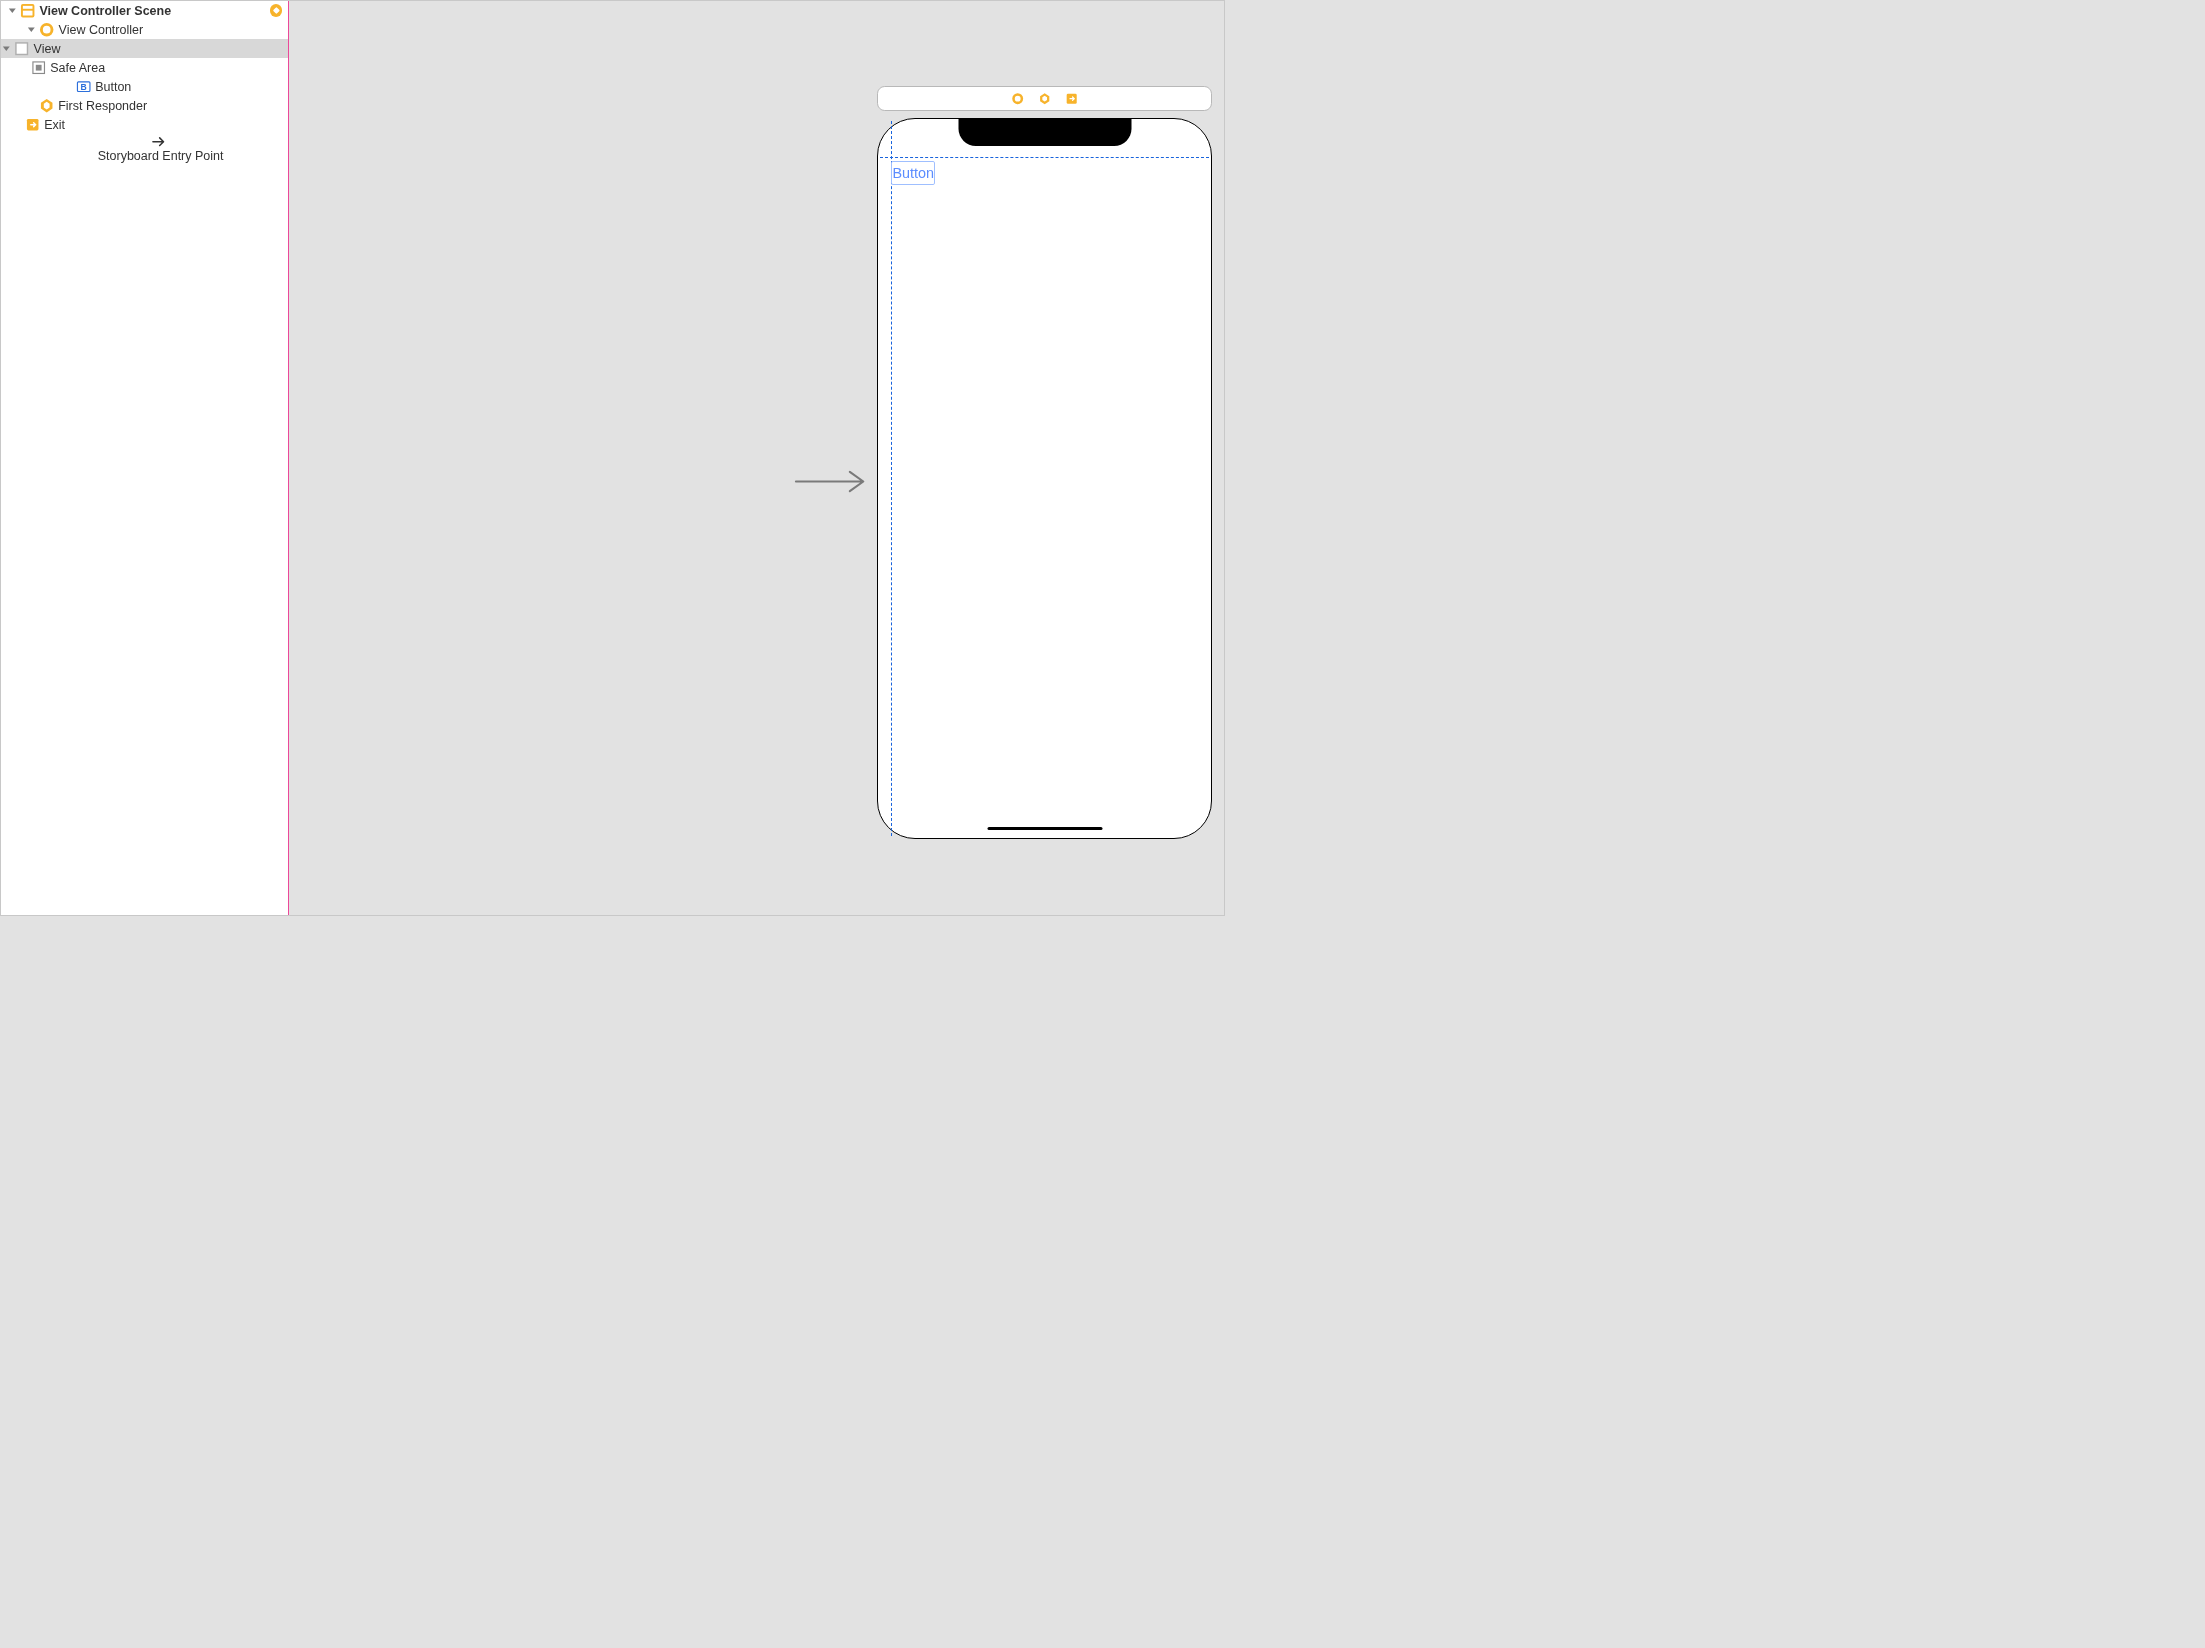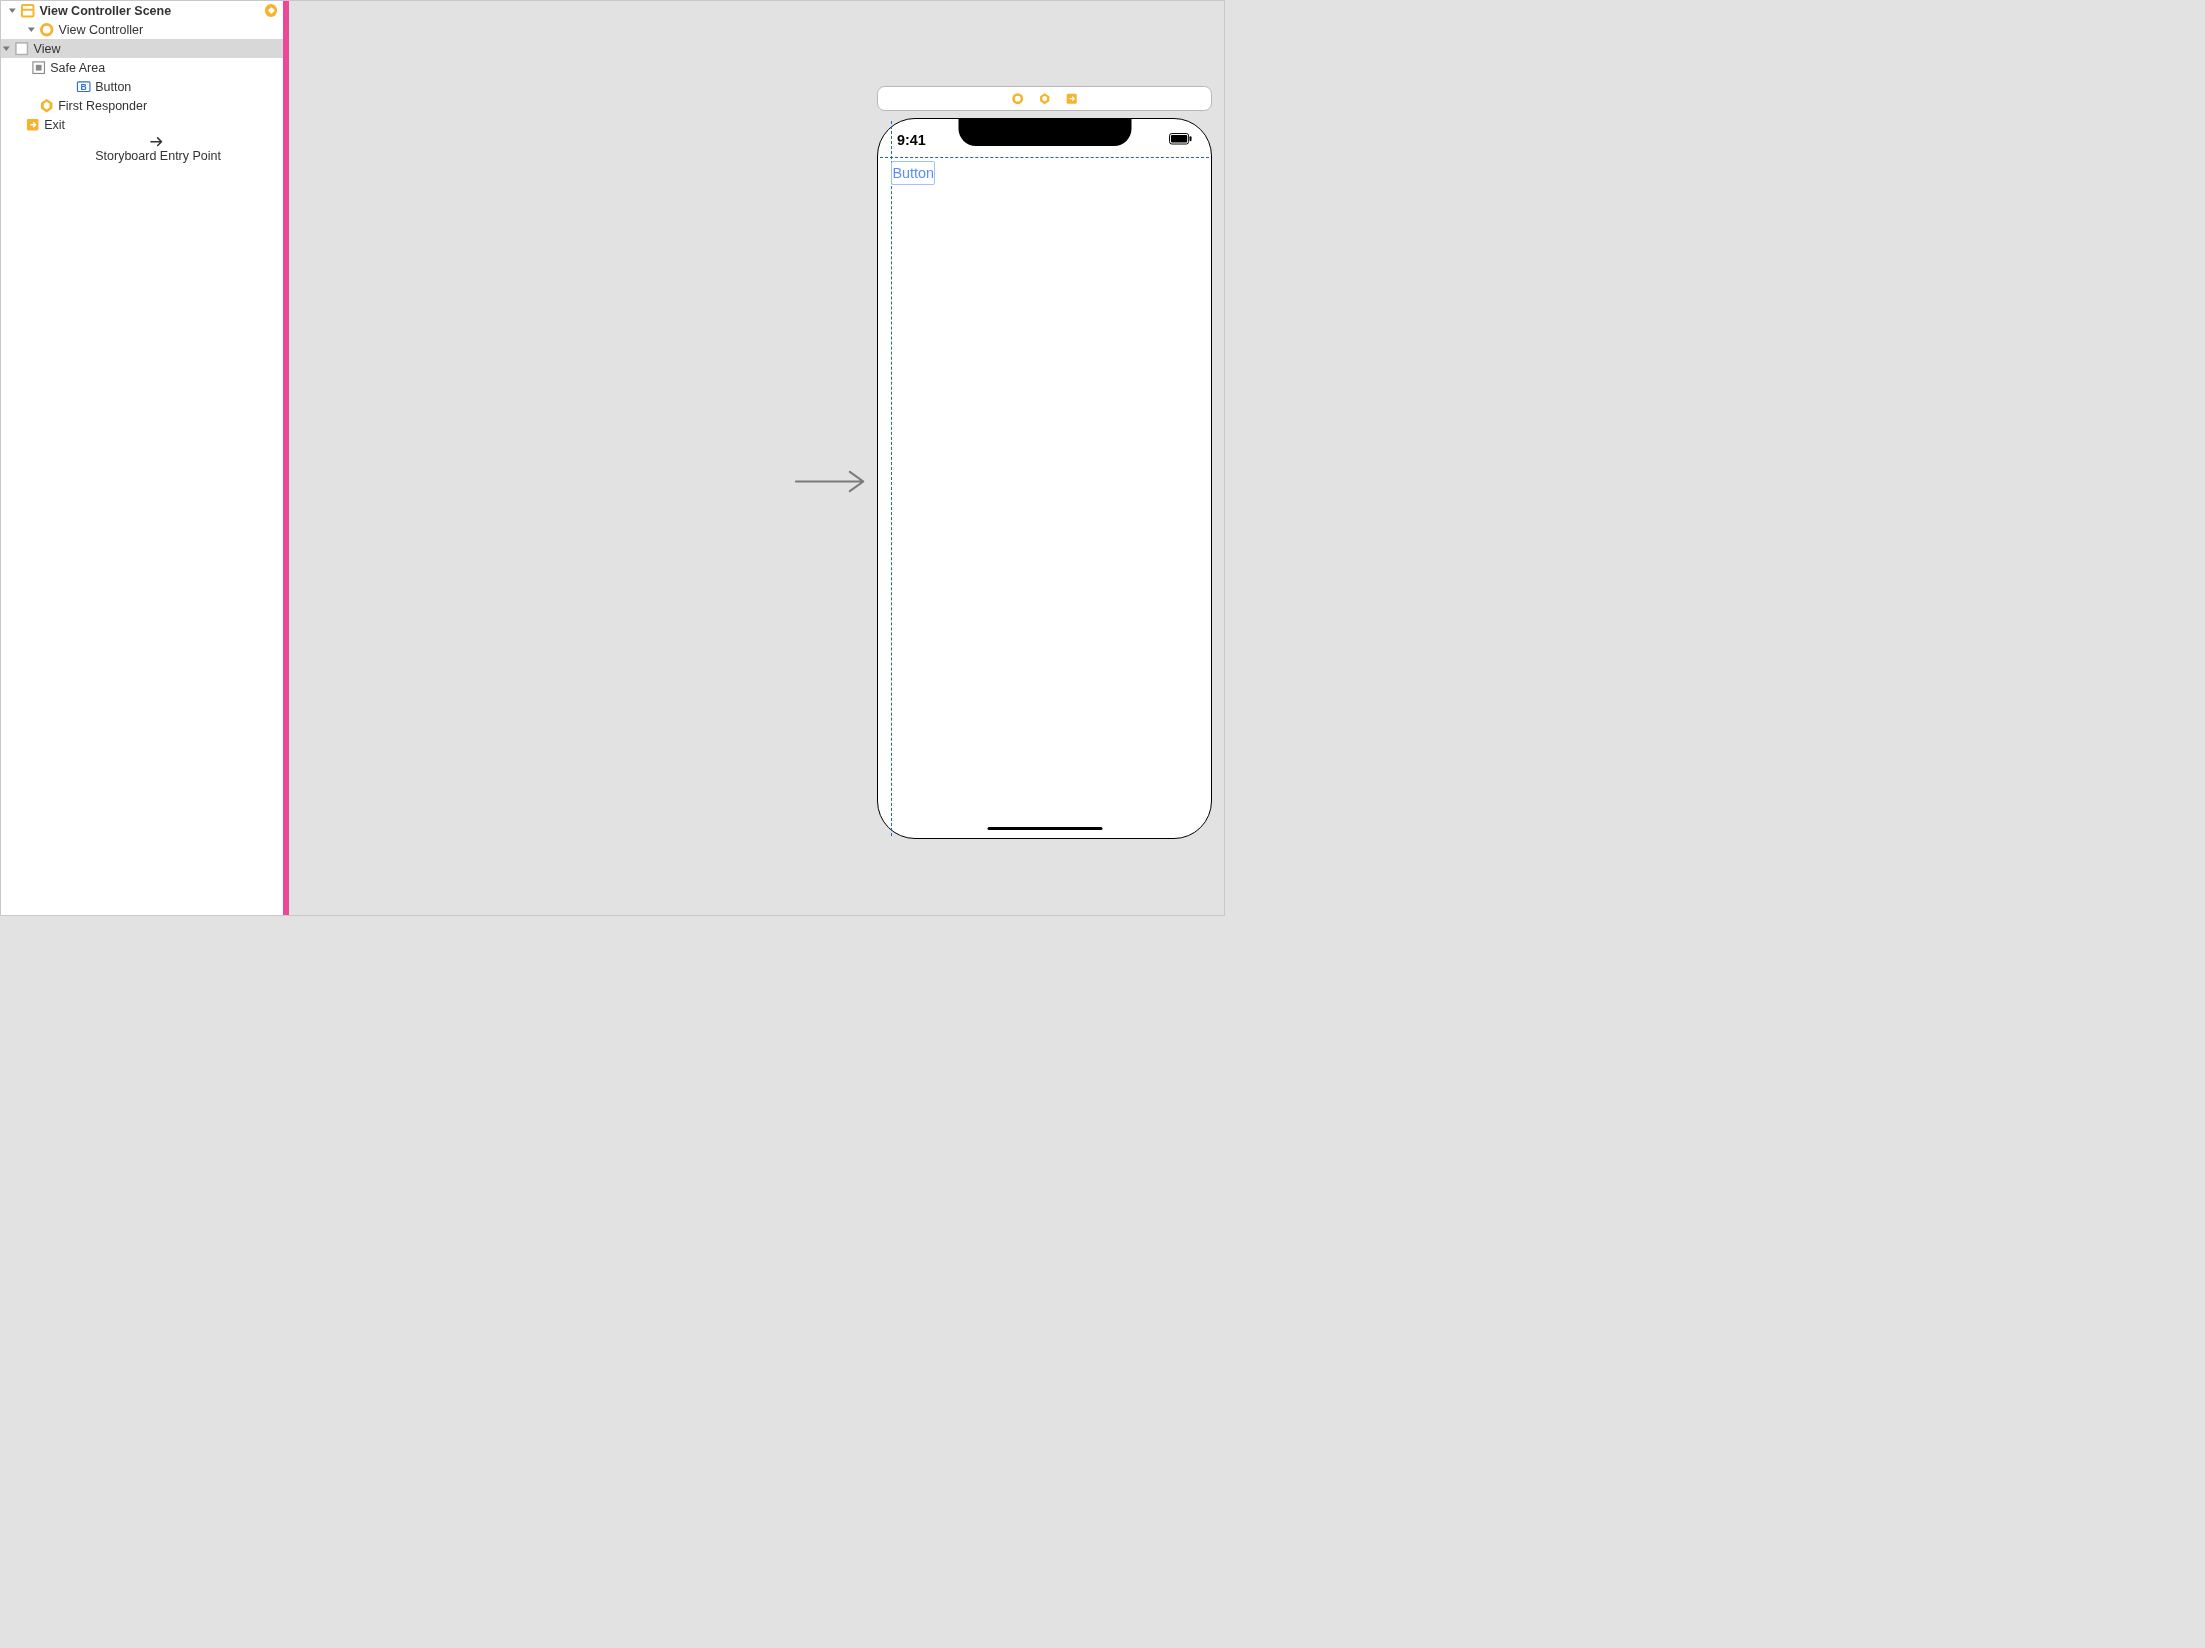--- a/index.html
+++ b/index.html
@@ -1,32 +1,32 @@
 <!DOCTYPE html>
 <html><head>
 <meta charset="utf-8">
 <style>
 * { margin: 0; padding: 0; box-sizing: border-box; font-family: -apple-system, BlinkMacSystemFont, "Helvetica Neue", sans-serif; }
 body { width: 1225px; height: 916px; display: flex; background: #E2E2E2; border: 1px solid #C8C8C8; }
-.sidebar { width: 288px; height: 100%; background: #FFFFFF; border-right: 6px solid #ec4899; font-size: 12.5px; color: #333; user-select: none; }
+.sidebar { width: 288px; height: 100%; background: #FFFFFF; border-right: 1px solid #ec4899; font-size: 12.5px; color: #333; user-select: none; }
 .tree-row { display: flex; align-items: center; height: 19px; padding-right: 5.8px; }
 .tree-row .disclosure { width: 11.5px; height: 11.5px; display: flex; align-items: center; justify-content: center; margin-right: 1.9px; }
 .tree-row .disclosure svg { width: 8.6px; height: 8.6px; }
 .tree-row .icon { width: 15.4px; height: 15.4px; margin-right: 3.8px; display: flex; align-items: center; justify-content: center; }
 .tree-row .label { white-space: nowrap; }
 .tree-row.bold .label { font-weight: 600; }
 .tree-row.selected { background: #D8D8D8; }
 .pill { width: 12.5px; height: 12.5px; border-radius: 50%; background: #F7B32B; display: flex; align-items: center; justify-content: center; }
 .pill::after { content: ""; width: 4.8px; height: 4.8px; background: white; border-radius: 1px; transform: rotate(45deg); }
 .canvas { flex: 1; position: relative; background: #E2E2E2; }
 .scene-toolbar { position: absolute; left: 588px; top: 85px; width: 335px; height: 25px; background: #FFFFFF; border: 1px solid #B8B8B8; border-radius: 7.7px; display: flex; align-items: center; justify-content: center; gap: 13.4px; }
 .scene-toolbar .tb-icon { width: 13.4px; height: 13.4px; display: flex; align-items: center; justify-content: center; }
 .device { position: absolute; left: 588px; top: 117px; width: 335px; height: 721px; background: #FFFFFF; border: 1.9px solid #000; border-radius: 38px; }
 .notch { position: absolute; top: 0; left: 50%; transform: translateX(-50%); width: 173px; height: 27px; background: #000; border-bottom-left-radius: 17.3px; border-bottom-right-radius: 17.3px; }
-.status-bar { position: absolute; top: 0; left: 0; right: 0; height: 38px; display: flex; align-items: center; justify-content: space-between; padding: 0 19px; }
+.status-bar { position: absolute; top: 0; left: 0; right: 0; height: 38px; display: flex; align-items: center; justify-content: center; padding: 0 19px; }
 .status-time { font-weight: 600; font-size: 14.4px; color: #000; padding-top: 3.8px; }
 .status-batt { padding-top: 3.8px; }
 .guide-h { position: absolute; left: 1.9px; right: 1.9px; top: 38px; border-top: 1.4px dashed #1863DC; }
 .guide-v { position: absolute; top: 1.9px; bottom: 1.9px; left: 13.4px; border-left: 1.4px dashed #1863DC; }
 .ui-button { position: absolute; top: 42px; left: 13.4px; padding: 2.9px 0; color: #5C8DFF; font-size: 14.4px; border: 1px solid #9FBFFF; border-radius: 1.9px; }
 .home-indicator { position: absolute; bottom: 7.7px; left: 50%; transform: translateX(-50%); width: 115px; height: 3.8px; background: #000; border-radius: 1.9px; }
 .entry-arrow { position: absolute; left: 505px; top: 466px; width: 77px; height: 29px; display: flex; align-items: center; }
 .entry-arrow svg { width: 100%; height: 100%; }
 </style>
 </head>

